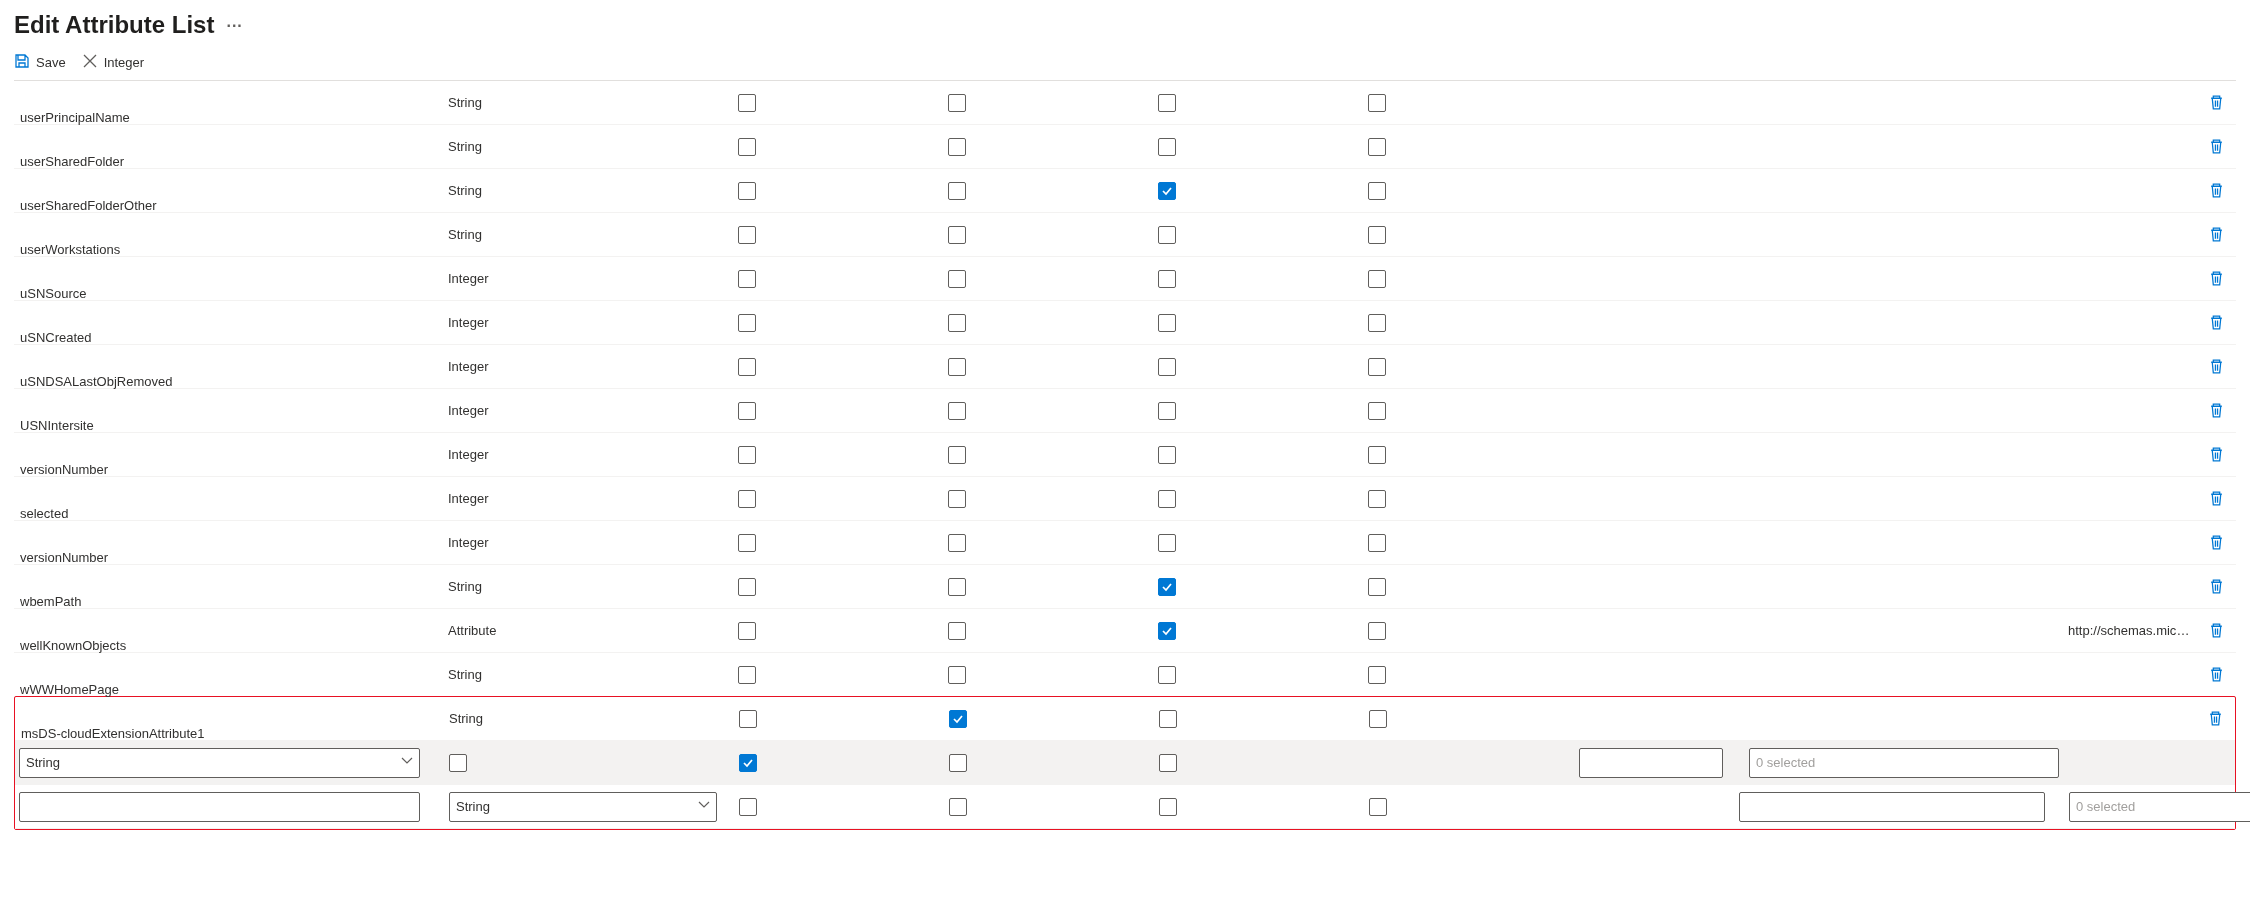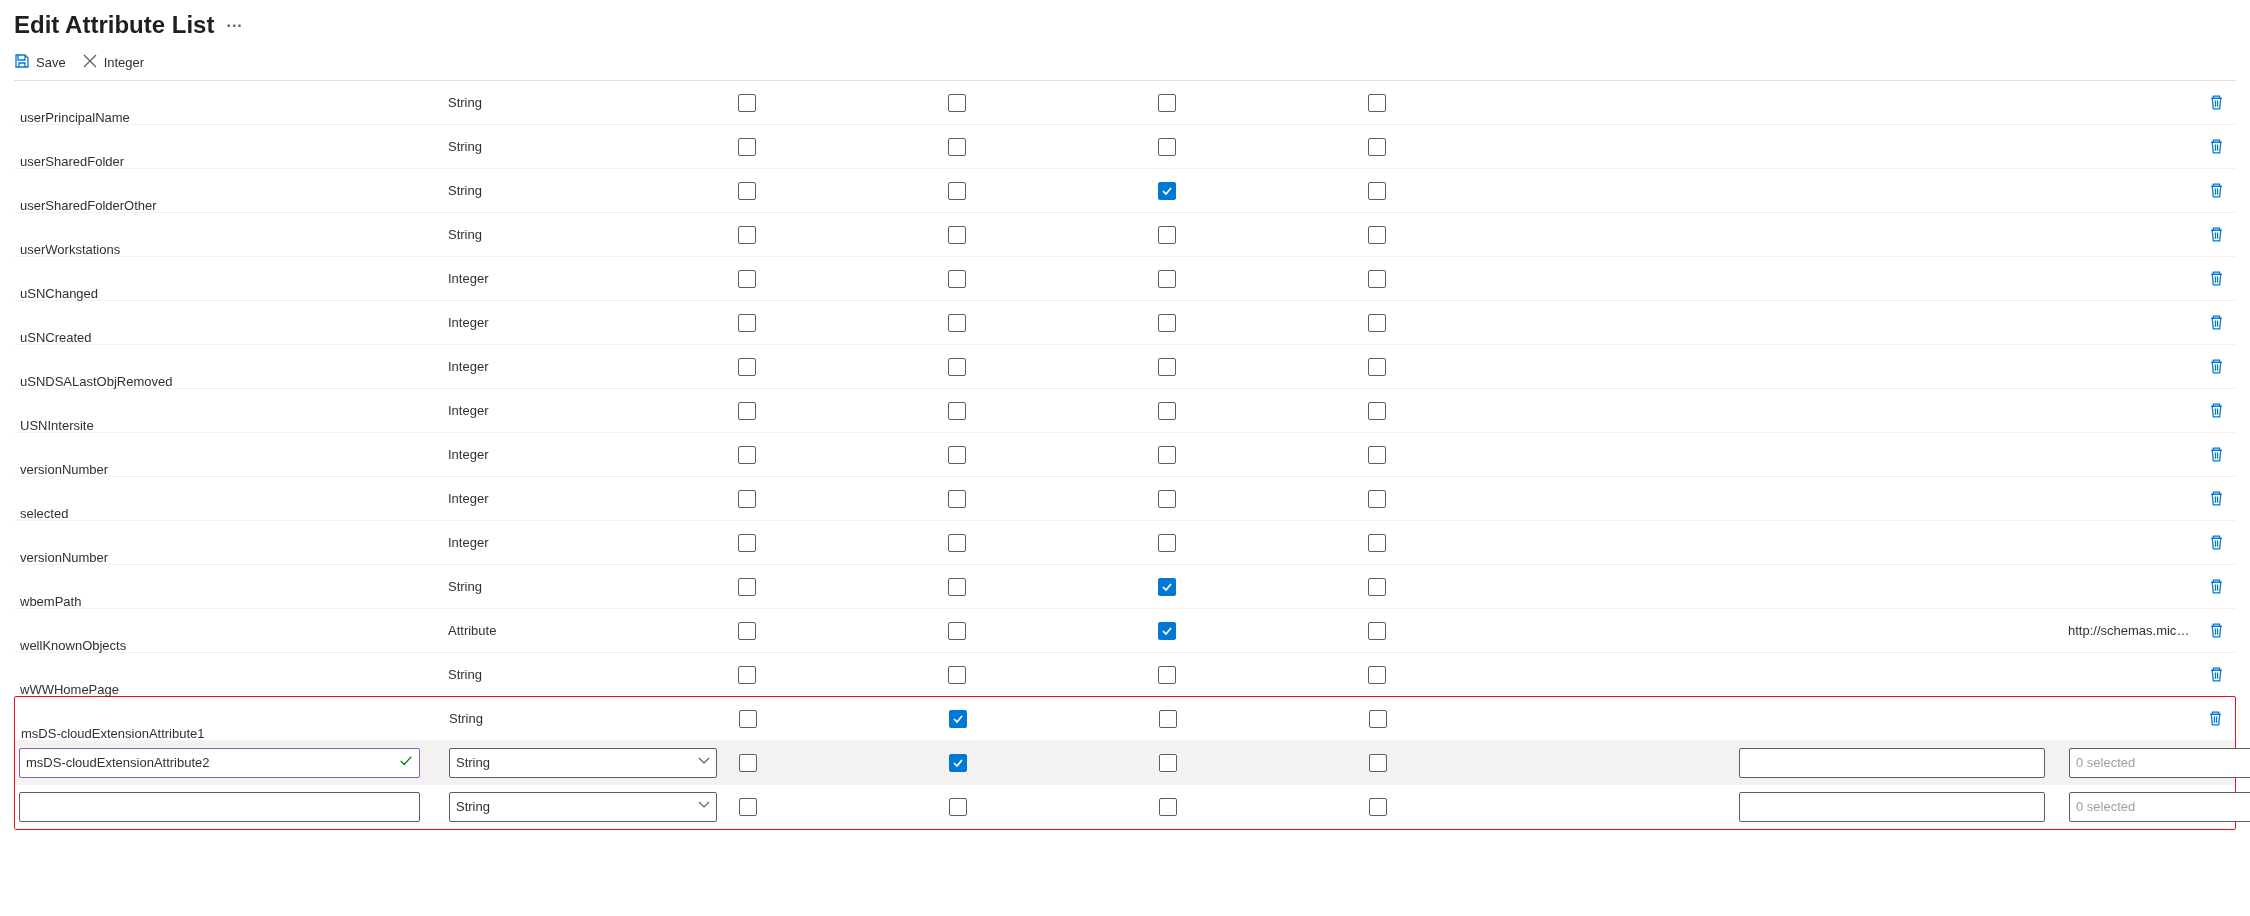--- a/index.html
+++ b/index.html
@@ -176,21 +176,21 @@
         <div class="cell"></div>
         <div class="cell"></div>
         <div class="cell link"></div>
         <div class="cell del">
           <svg viewBox="0 0 16 16">
             <path d="M3 4h10 M5 4V2h6v2 M4 4l1 10h6l1-10 M7 6v6 M9 6v6" stroke="#0078d4" stroke-width="1.2" fill="none"></path>
           </svg>
         </div>
       </div>
       <div class="row">
-        <div class="cell name">uSNChanged</div>
+        <div class="cell name">uSNSource</div>
         <div class="cell type">Integer</div>
         <div class="cell chk-wrap">
           <div class="chk"></div>
         </div>
         <div class="cell chk-wrap">
           <div class="chk"></div>
         </div>
         <div class="cell chk-wrap">
           <div class="chk"></div>
         </div>
@@ -458,30 +458,20 @@
           <div class="cell link"></div>
           <div class="cell del">
             <svg viewBox="0 0 16 16">
               <path d="M3 4h10 M5 4V2h6v2 M4 4l1 10h6l1-10 M7 6v6 M9 6v6" stroke="#0078d4" stroke-width="1.2" fill="none"></path>
             </svg>
           </div>
         </div>
       </div>
 
     <div class="row inrow sel">
-      <div class="cell">
-        <div class="dd name-in-row" style="display:flex;align-items:center;justify-content:space-between;">
-          <span>msDS-cloudExtensionAttribute2</span>
-          <span class="check-ok">
-            <svg viewBox="0 0 16 16">
-                <path d="M2 8l4 4 8-9" stroke="#107c10" stroke-width="1.6" fill="none"></path>
-              </svg>
-          </span>
-        </div>
-      </div>
       <div class="cell">
         <div class="dd">
           <span>String</span>
           <span class="chev">
             <svg viewBox="0 0 12 12">
                 <path d="M1 3l5 5 5-5" stroke="#605e5c" stroke-width="1.2" fill="none"></path>
               </svg>
           </span>
         </div>
       </div>

